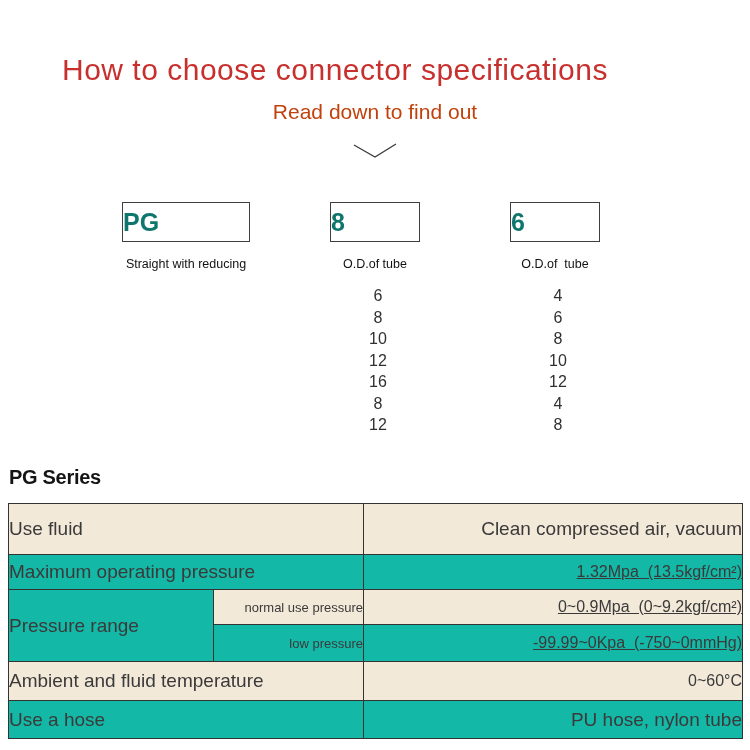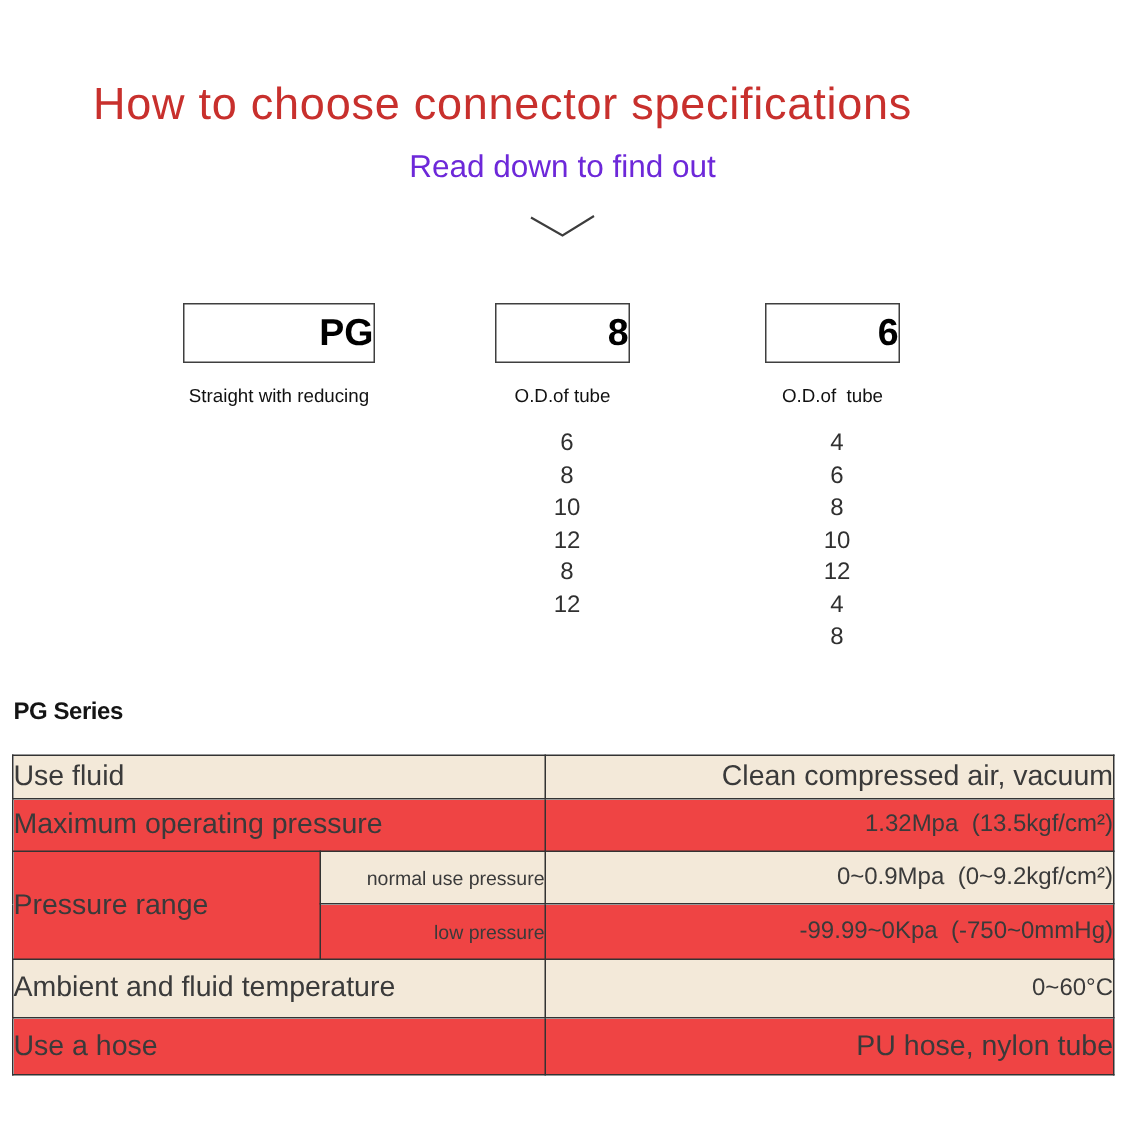--- a/index.html
+++ b/index.html
@@ -15,31 +15,31 @@
     position: absolute; top: 53px; left: 0; width: 670px;
     text-align: center;
     font-size: 30px; font-weight: 400;
     color: #c8302d;
     letter-spacing: 0.5px;
   }
   .page-subtitle {
     position: absolute; top: 100px; left: 0; width: 750px;
     text-align: center;
     font-size: 21px; font-weight: 400;
-    color: #6d28d9;
+    color: #c2410c;
   }
   .chevron {
     position: absolute; top: 141px; left: 352px;
   }
   .code-box {
     position: absolute; top: 202px; height: 40px;
     box-sizing: border-box;
     border: 1px solid #3f3f3f;
-    display: flex; align-items: center; justify-content: flex-end;
-    font-size: 25px; font-weight: 700; color: #000000;
+    display: flex; align-items: center; justify-content: flex-start;
+    font-size: 25px; font-weight: 700; color: #0f766e;
     background: #ffffff;
   }
   #box-pg { left: 122px; width: 128px; }
   #box-8  { left: 330px; width: 90px; }
   #box-6  { left: 510px; width: 90px; }
   .box-label {
     position: absolute; top: 257px; width: 220px;
     text-align: center;
     font-size: 12.5px; color: #111111;
     white-space: pre;
@@ -51,54 +51,54 @@
     position: absolute; top: 285px; width: 200px;
     text-align: center;
     font-size: 16px; color: #303030;
     line-height: 21.5px;
   }
   #sizes-8 { left: 278px; }
   #sizes-6 { left: 458px; }
   .sizes-list div { height: 21.5px; }
   .series-heading {
     position: absolute; top: 466px; left: 9px;
-    font-size: 16px; font-weight: 700; color: #141414;
+    font-size: 20px; font-weight: 700; color: #141414;
     letter-spacing: -0.3px;
   }
   table.spec-table {
     position: absolute; top: 503px; left: 8px;
     width: 734px;
     border-collapse: collapse;
     table-layout: fixed;
   }
   .spec-table td {
     border: 1px solid #333333;
     box-sizing: border-box;
     padding: 0;
     color: #3a3a3a;
     overflow: hidden;
   }
   .beige { background: #f3e9d9; }
-  .white { background: #ef4444; }
+  .white { background: #14b8a6; }
   .label-cell {
     font-size: 19px;
     padding-left: 18px;
     text-align: left;
   }
   .sub-cell {
     font-size: 13px;
     text-align: right;
     color: #3f3f3f;
   }
   .value-cell {
     text-align: right;
     white-space: pre-wrap;
   }
   .v-lg { font-size: 19px; }
-  .v-md { font-size: 16px; }
+  .v-md { font-size: 16px; text-decoration: underline; }
   .v-sm { font-size: 16px; }
 </style>
 </head>
 <body>
 
 <div class="page-title">How to choose connector specifications</div>
 <div class="page-subtitle">Read down to find out</div>
 
 <div class="chevron">
   <svg width="46" height="18" viewBox="0 0 46 18">
@@ -118,20 +118,21 @@
 
 <div class="box-label" id="label-pg">Straight with reducing</div>
 <div class="box-label" id="label-8">O.D.of tube</div>
 <div class="box-label" id="label-6">O.D.of  tube</div>
 
 <div class="sizes-list" id="sizes-8">
   <div>6</div>
   <div>8</div>
   <div>10</div>
   <div>12</div>
+  <div>16</div>
   <div>8</div>
   <div>12</div>
 </div>
 
 <div class="sizes-list" id="sizes-6">
   <div>4</div>
   <div>6</div>
   <div>8</div>
   <div>10</div>
   <div>12</div>
@@ -141,21 +142,21 @@
 
 <div class="series-heading">PG Series</div>
 
 <table class="spec-table">
   <colgroup>
       <col style="width:205px">
       <col style="width:150px">
       <col style="width:379px">
     </colgroup>
   <tbody>
-      <tr style="height:29px">
+      <tr style="height:51px">
     <td colspan="2" class="label-cell beige">Use fluid</td>
     <td class="value-cell v-lg beige">Clean compressed air, vacuum</td>
   </tr>
   <tr style="height:35px">
     <td colspan="2" class="label-cell white">Maximum operating pressure</td>
     <td class="value-cell v-md white">1.32Mpa  (13.5kgf/cm²)</td>
   </tr>
   <tr style="height:35px">
     <td rowspan="2" class="label-cell white">Pressure range</td>
     <td class="sub-cell beige">normal use pressure</td>

